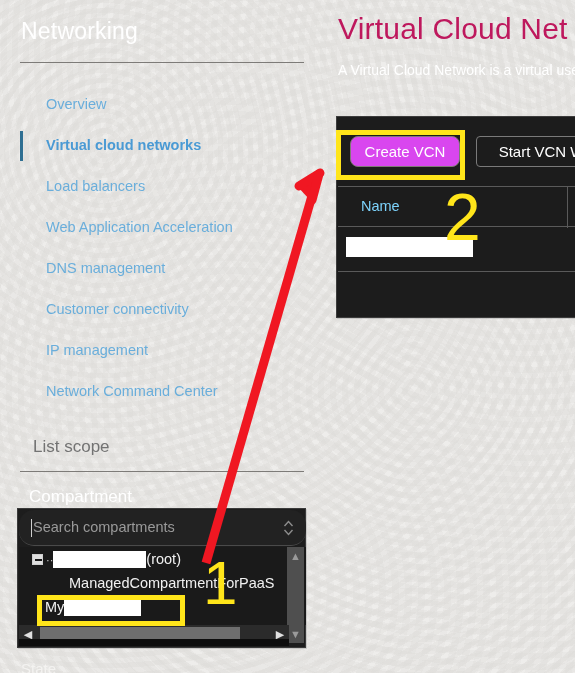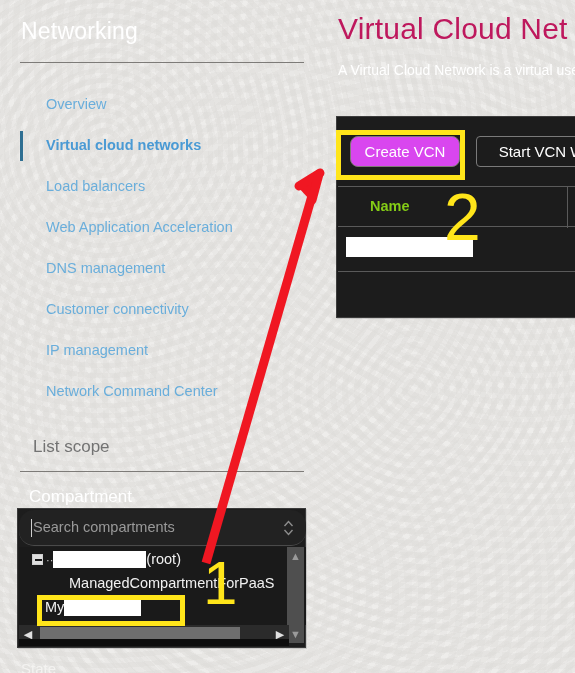--- a/index.html
+++ b/index.html
@@ -366,25 +366,25 @@
   #table-head {
     position: absolute;
     left: 0; top: 0;
     width: 248px;
     height: 41px;
     border-top: 1px solid #5a5a5a;
     border-bottom: 1px solid #5a5a5a;
   }
   #col-name {
     position: absolute;
-    left: 32px;
+    left: 23px;
     top: 11px;
     font-size: 14.5px;
-    font-weight: bold;
-    color: #84cc16;
+    font-weight: normal;
+    color: #7dd3fc;
   }
   #col-divider {
     position: absolute;
     left: 229px;
     top: 0;
     width: 1px;
     height: 41px;
     background: #5a5a5a;
   }
   #table-row {

